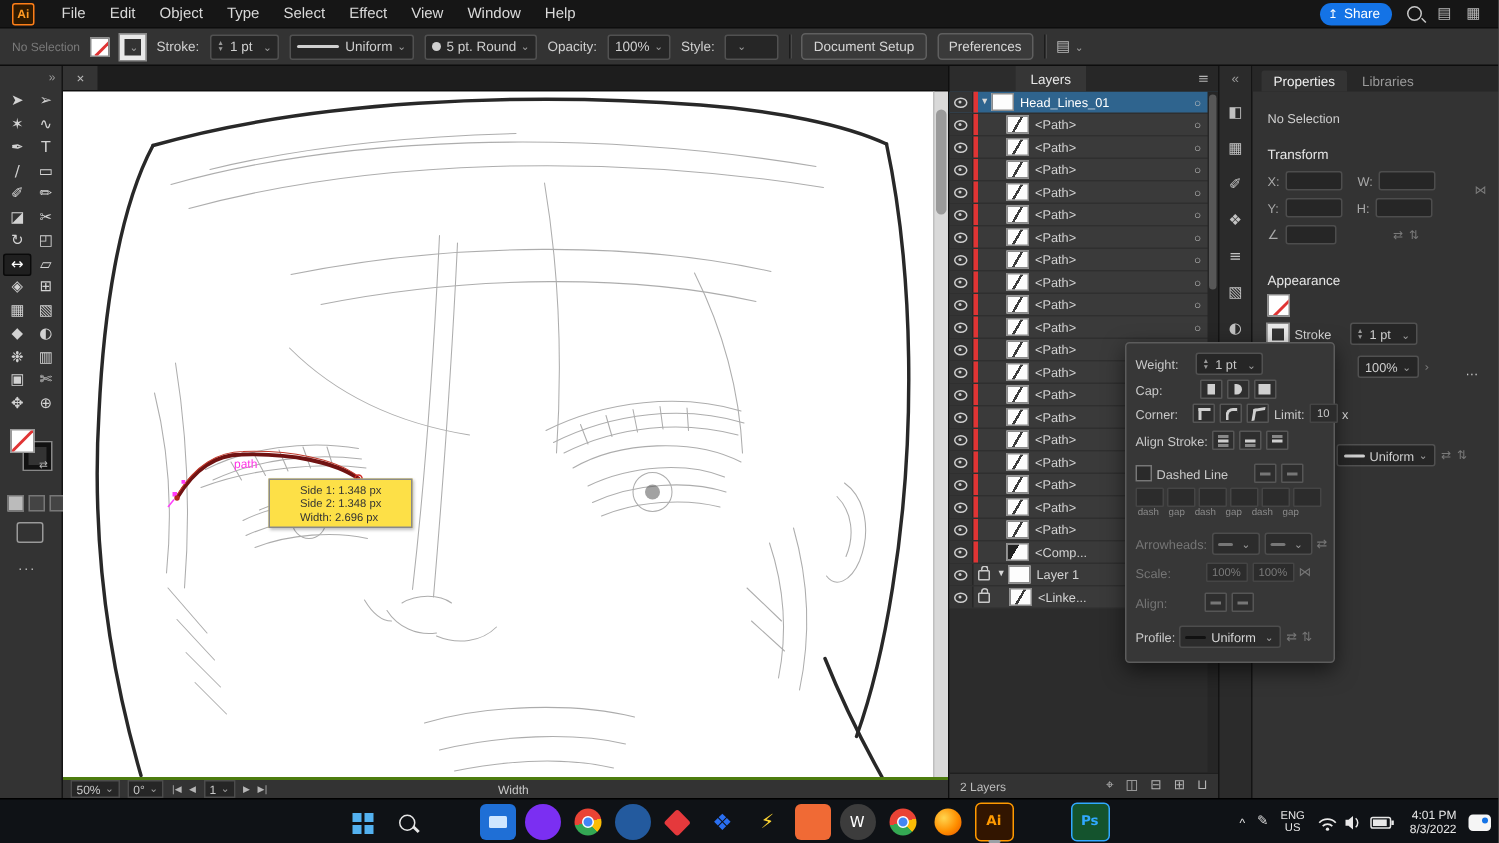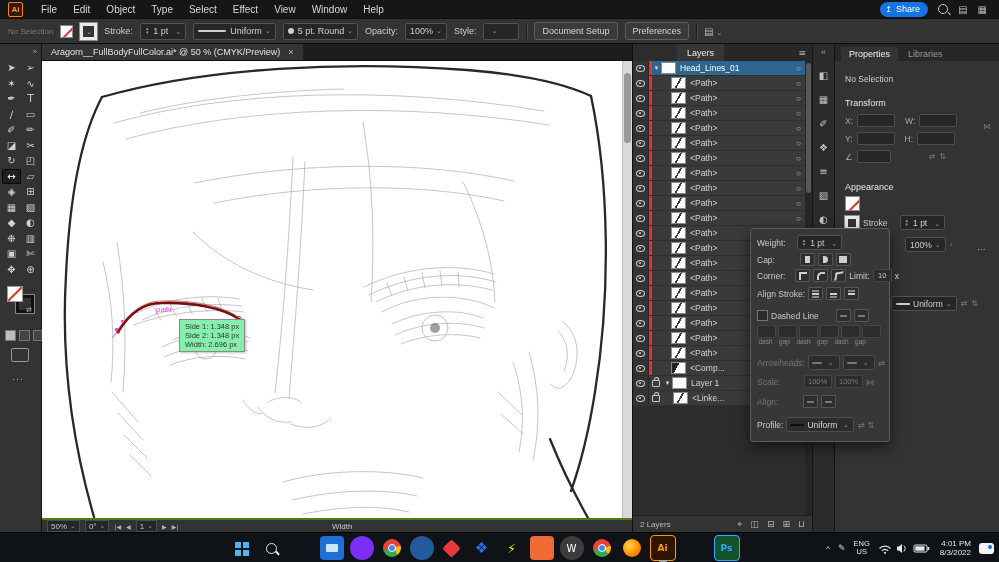--- a/index.html
+++ b/index.html
@@ -42,21 +42,21 @@
   #tb-modes{position:absolute;left:5px;top:286px;display:flex;gap:3px;}
   .mode{width:9px;height:9px;border:1px solid #777;background:#444;}
   .mode.m1{background:#bbb;}
   #tb-screen{position:absolute;left:11px;top:304px;width:16px;height:12px;border:1px solid #9a9a9a;border-radius:2px;}
   #tb-more{position:absolute;left:12px;top:330px;color:#c0c0c0;font-size:9px;letter-spacing:1px;}
   
   #tabbar{position:absolute;left:42px;top:44px;width:590px;height:17px;background:#1d1d1d;border-bottom:1px solid #0e0e0e;display:flex;box-sizing:border-box;}
   #doc-tab{background:#343434;display:flex;align-items:center;gap:8px;font-size:9px;color:#e4e4e4;padding:0 9px;}
   #doc-close{color:#b9b9b9;font-size:9px;}
   #canvas{position:absolute;left:42px;top:61px;width:580px;height:530px;background:#ffffff;overflow:hidden;}
-  #tooltip{position:absolute;left:137px;top:258px;background:#86efac;border:1px solid #8a8a8a;color:#333;font-size:7.5px;line-height:9px;padding:2px 5px;white-space:nowrap;box-shadow:1px 1px 2px rgba(0,0,0,.25);}
+  #tooltip{position:absolute;left:137px;top:258px;background:#fde047;border:1px solid #8a8a8a;color:#333;font-size:7.5px;line-height:9px;padding:2px 20px;white-space:nowrap;box-shadow:1px 1px 2px rgba(0,0,0,.25);}
   #pathlabel{position:absolute;left:114px;top:244px;color:#ff35e6;font-size:8px;}
   #hscroll{position:absolute;left:0;right:0;bottom:0;height:10px;background:#d9d9d9;border-top:1px solid #bfbfbf;}
   #hthumb{position:absolute;left:388px;top:1px;width:76px;height:7px;background:#9a9a9a;border-radius:4px;}
   #vscroll{position:absolute;left:622px;top:61px;width:10px;height:457px;background:#d9d9d9;border-left:1px solid #bfbfbf;box-sizing:border-box;}
   #vthumb{position:absolute;left:1px;top:12px;width:7px;height:70px;background:#9a9a9a;border-radius:4px;}
   
   #statusbar{position:absolute;left:42px;top:518px;width:590px;height:14px;background:#333;border-top:2px solid #4d7c0f;display:flex;align-items:center;gap:5px;font-size:8px;color:#c9c9c9;padding:0 5px;box-sizing:border-box;}
   .sbox{background:#262626;border:1px solid #4c4c4c;height:10px;display:flex;align-items:center;padding:0 3px;}
   .nav{color:#b5b5b5;font-size:6px;}
   #status-tool{position:absolute;left:290px;}
@@ -315,21 +315,20 @@
       <span class="mode m1" data-name="draw-normal-mode-button"></span>
       <span class="mode" data-name="draw-behind-mode-button"></span>
       <span class="mode" data-name="draw-inside-mode-button"></span>
     </div>
     <div id="tb-screen" data-name="screen-mode-button"></div>
     <div id="tb-more" data-name="edit-toolbar-button">···</div>
   </div>
 
   <div id="tabbar" data-name="document-tab-bar">
     <div id="doc-tab" data-name="document-tab">
-      <span data-name="document-title">Aragorn__FullBodyFullColor.ai* @ 50 % (CMYK/Preview)</span>
       <span id="doc-close" data-name="close-document-icon">×</span>
     </div>
   </div>
 
   <div id="canvas" data-name="artboard-canvas">
     <svg width="580" height="457" viewBox="0 0 580 457" data-name="sketch-artwork">
       <g fill="none" stroke="#111" stroke-width="2.3" stroke-linecap="round" opacity="0.9">
         <path d="M52,456 C30,380 19,298 24,214 C27,149 37,79 60,36"></path>
         <path d="M60,36 C165,6 305,0 425,9 C476,13 521,22 549,35"></path>
         <path d="M549,35 C567,120 569,232 553,331 C547,369 539,402 529,430"></path>

